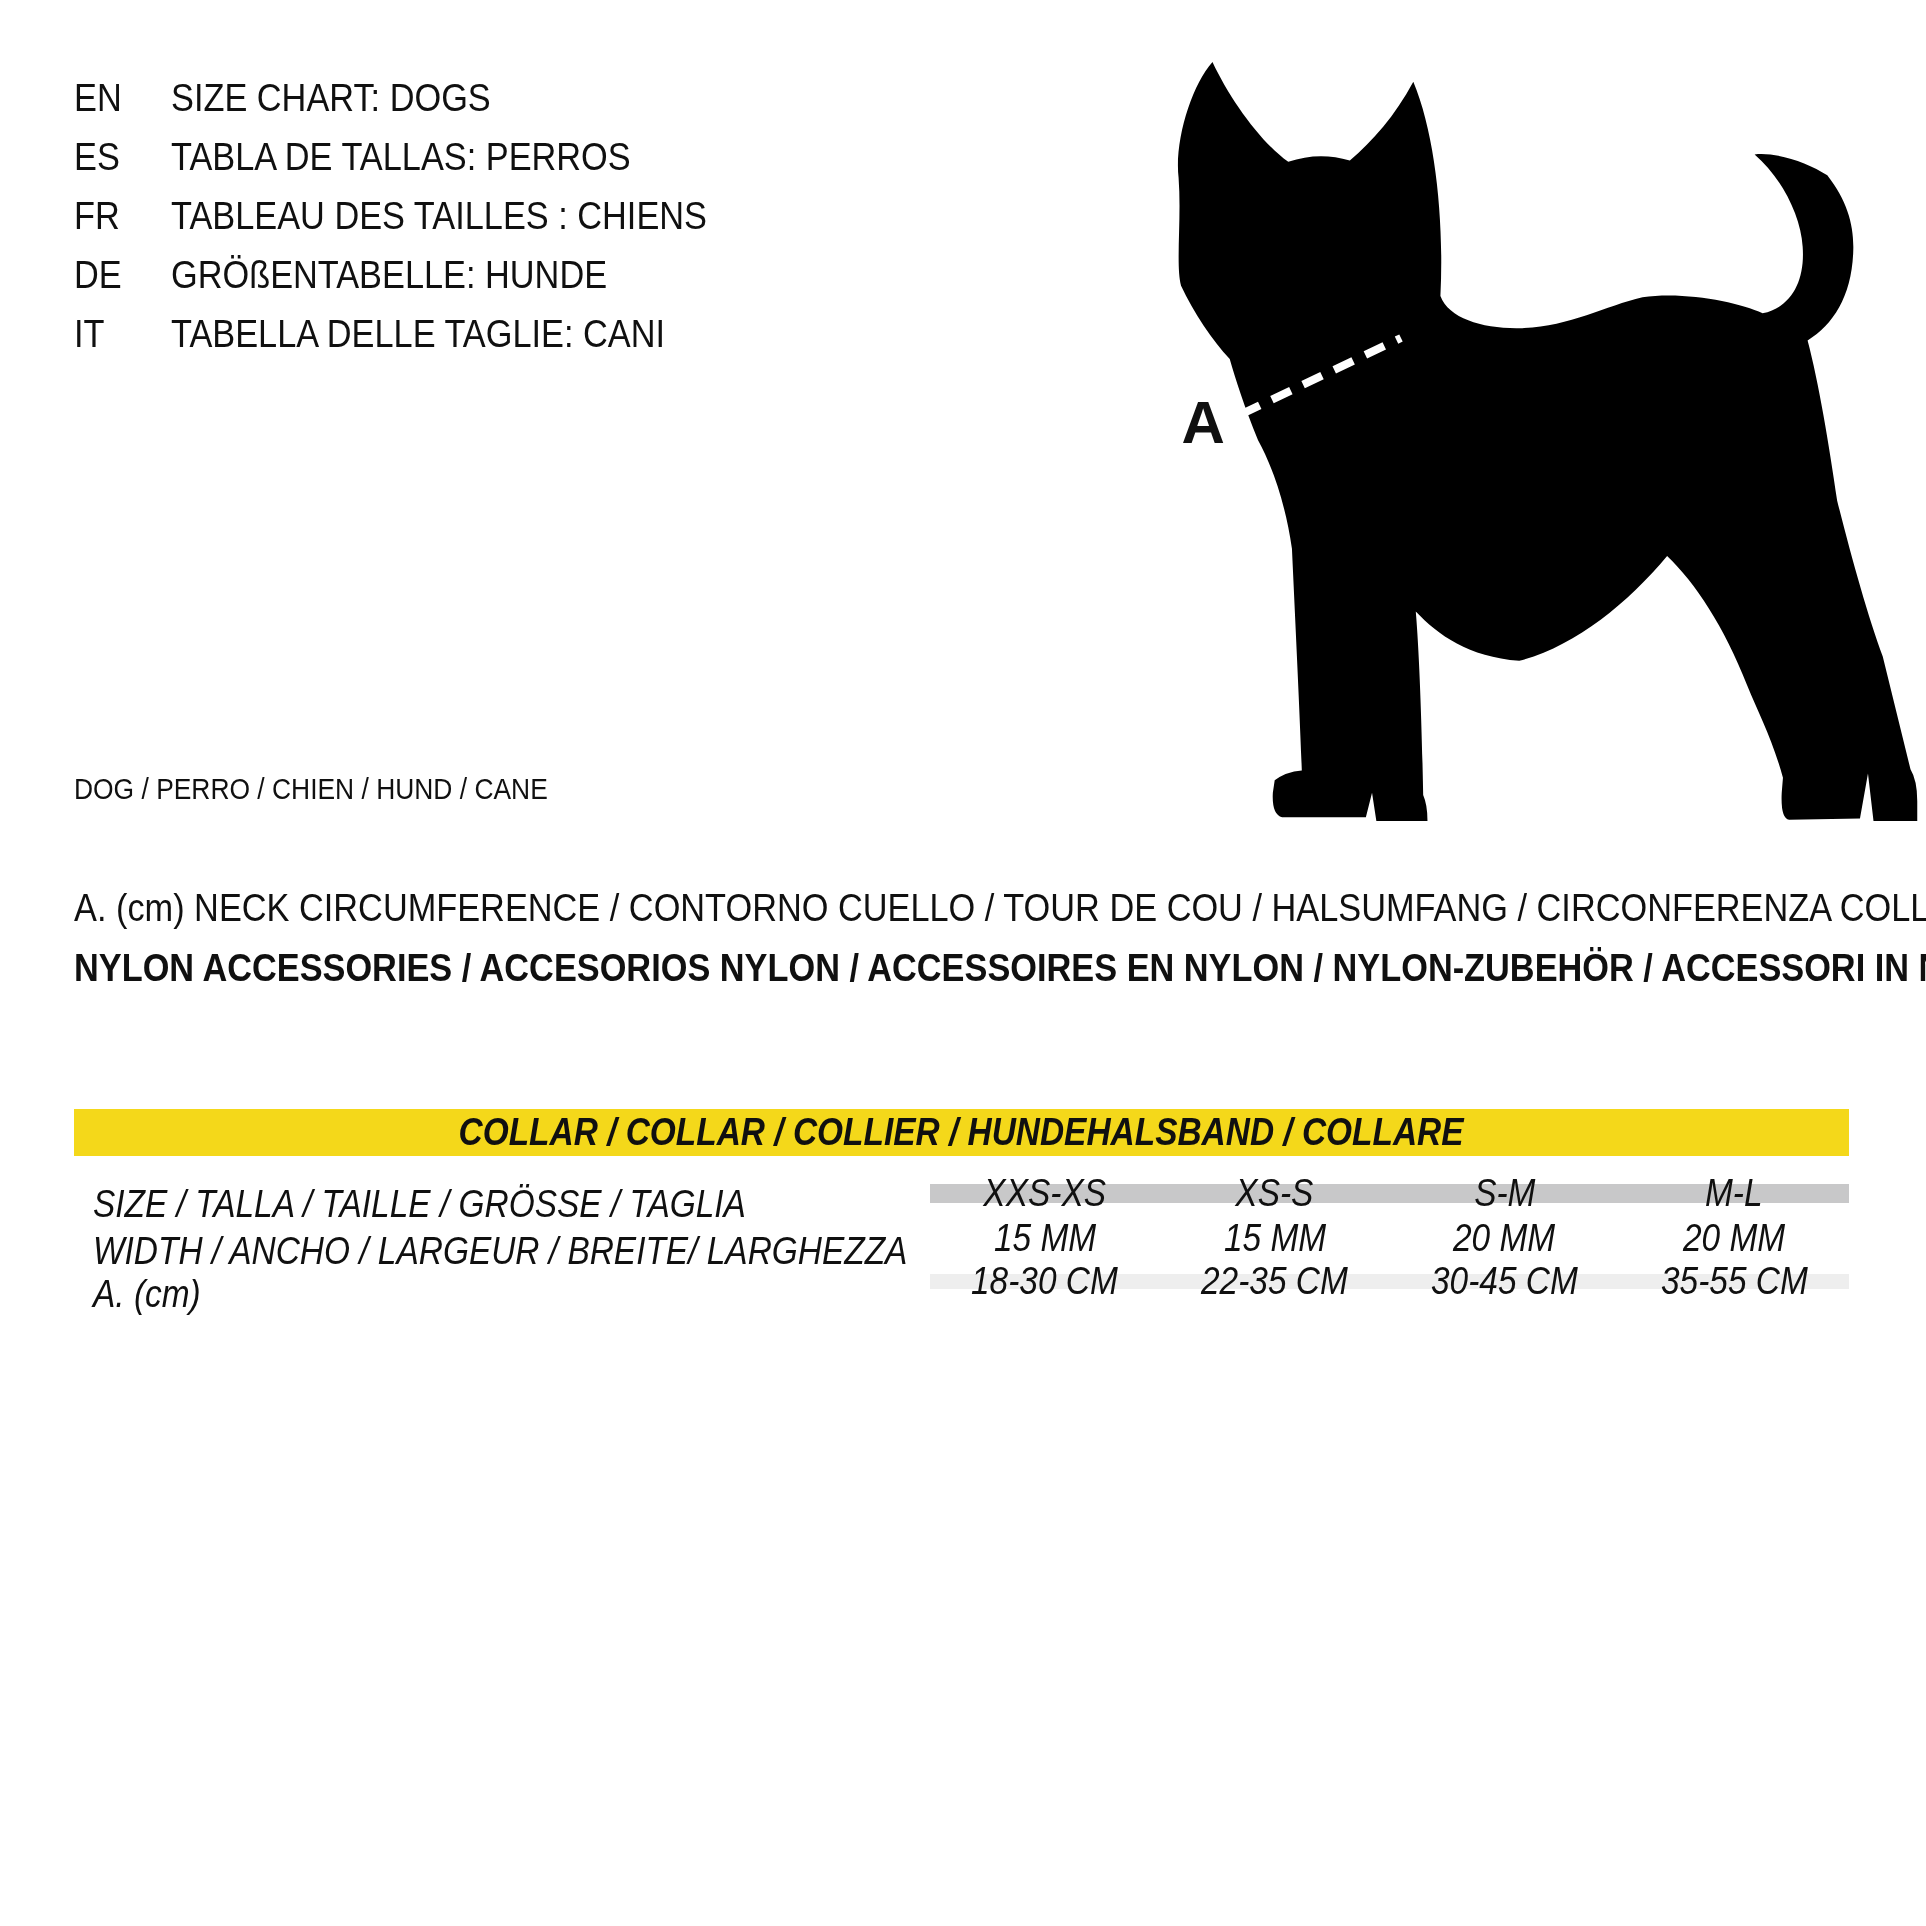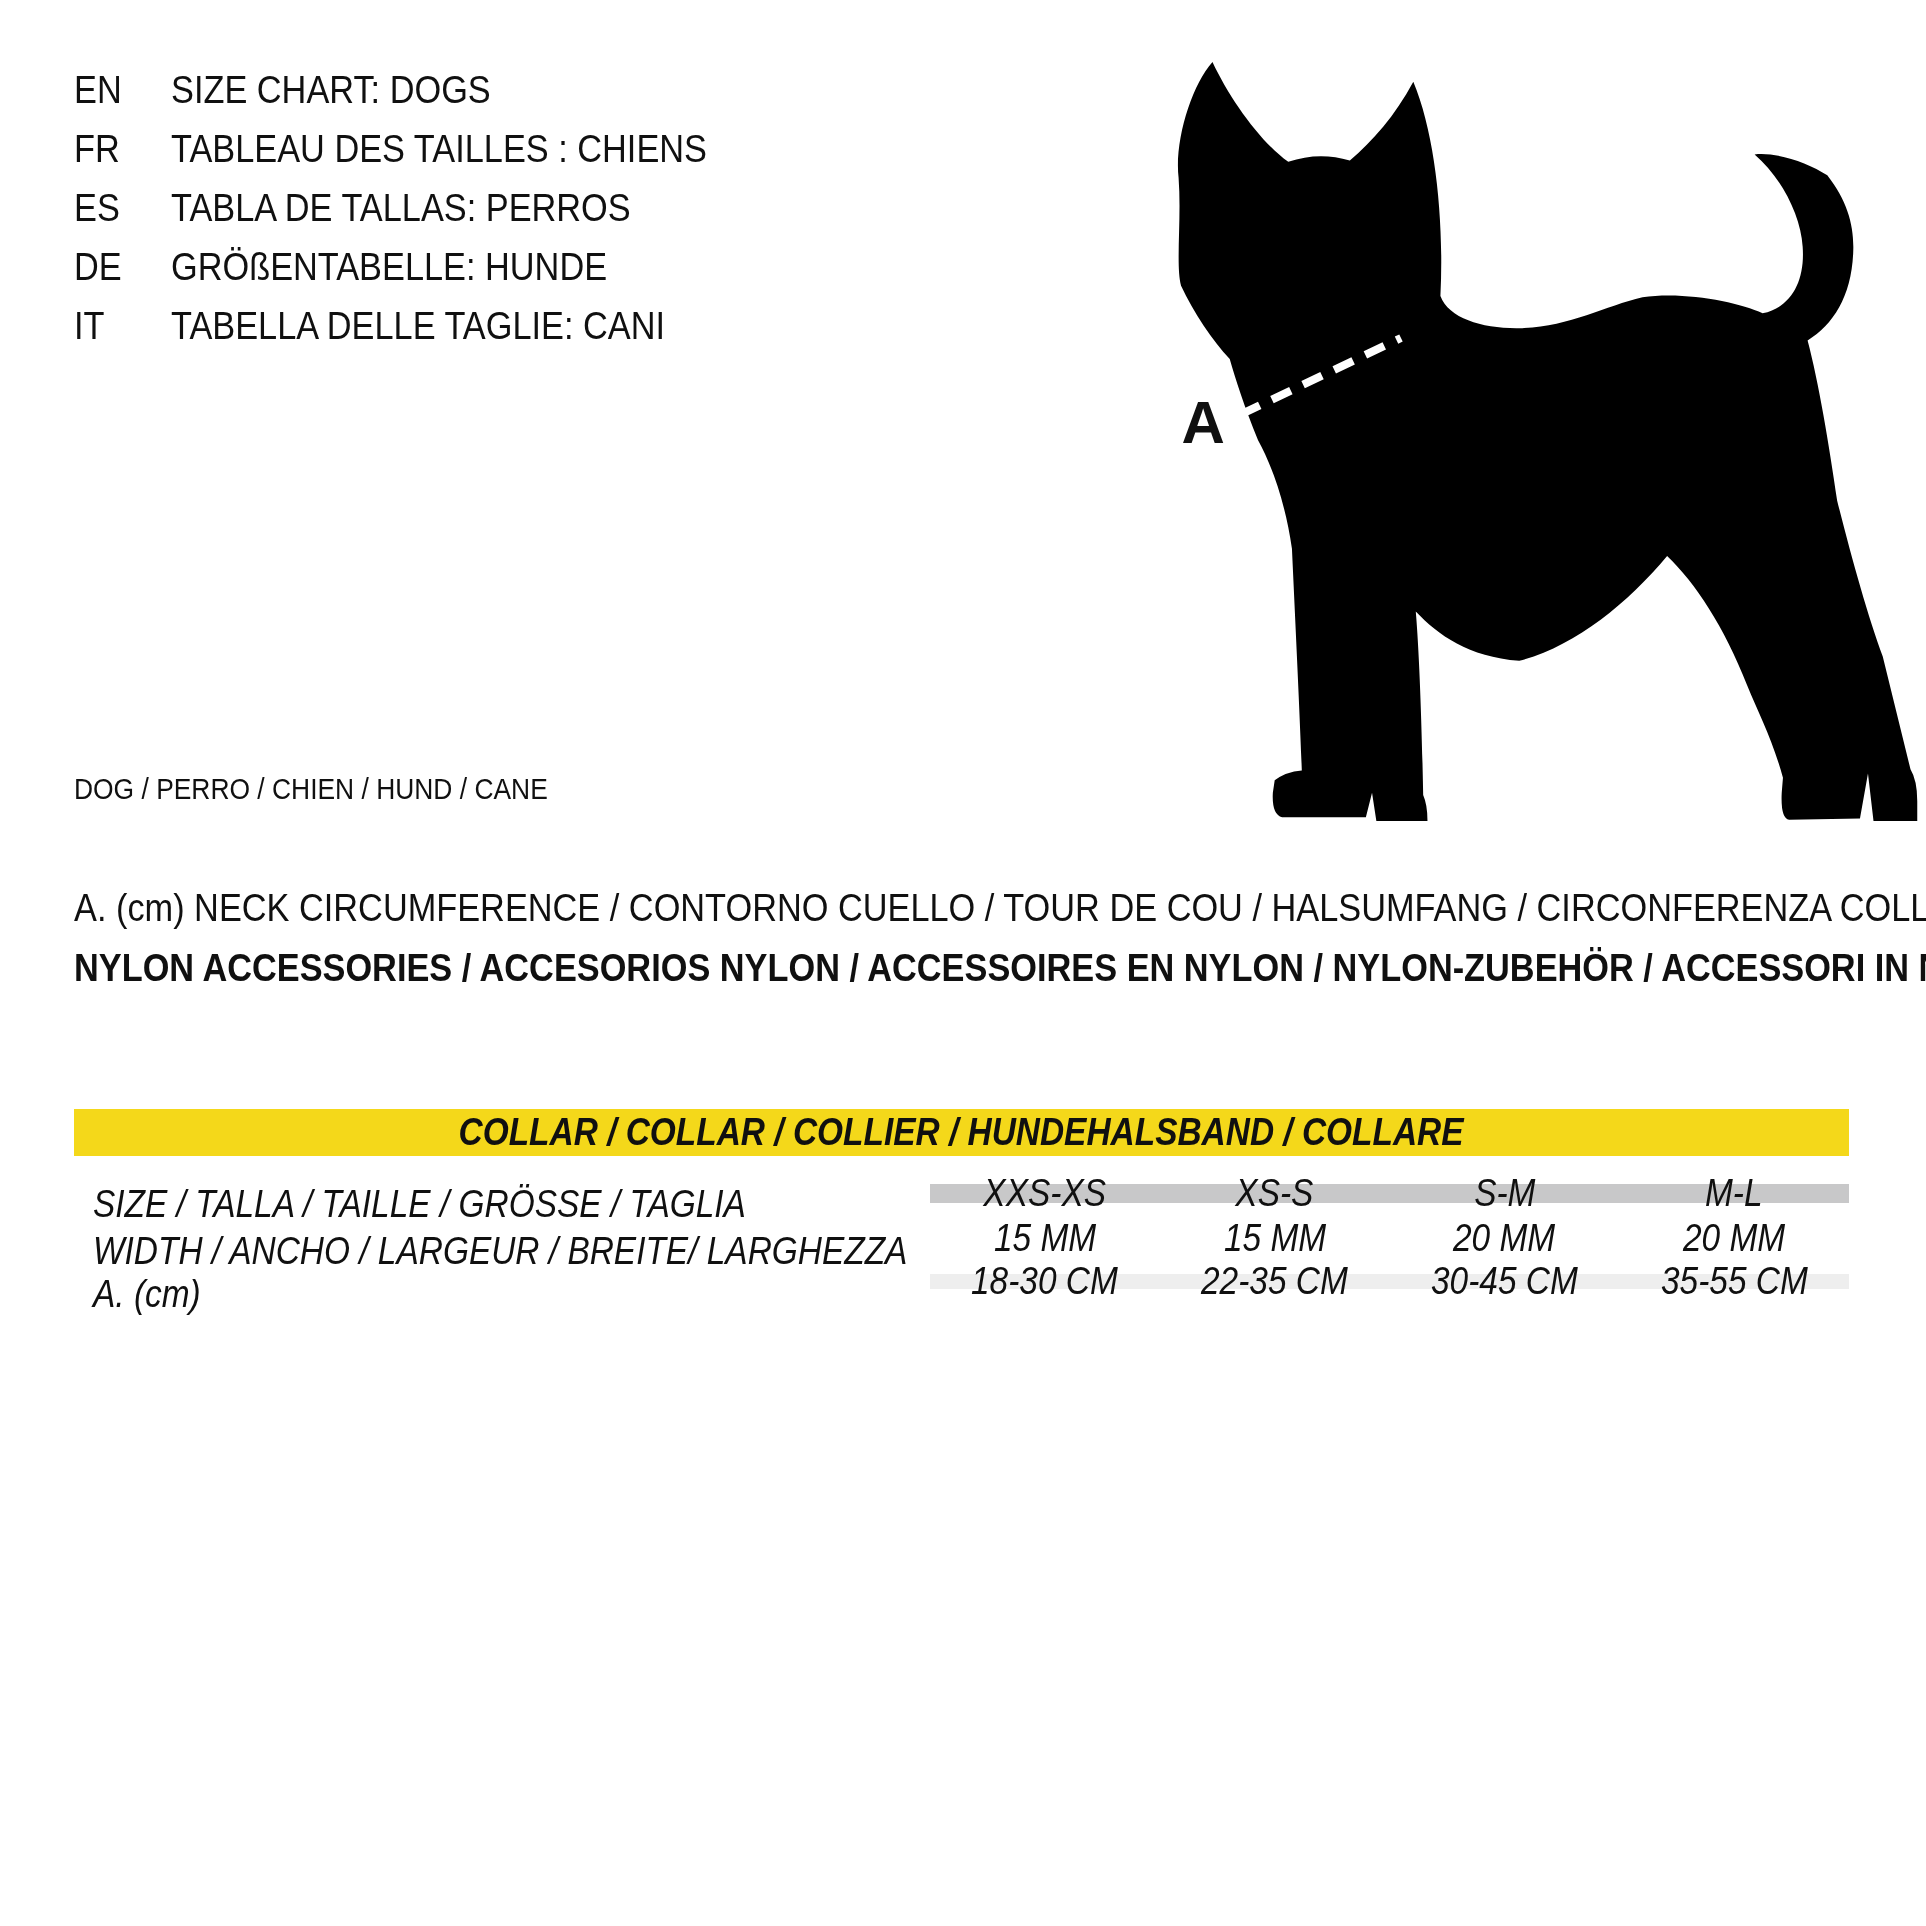--- a/index.html
+++ b/index.html
@@ -7,21 +7,21 @@
     position:relative; width:1926px; height:1926px; background:#ffffff;
     font-family:"Liberation Sans","DejaVu Sans",sans-serif;
     color:var(--ink,#101010); overflow:hidden;
   }
   
   .cx  { display:inline-block; transform:scaleX(0.88); transform-origin:0 50%; white-space:nowrap; }
   .cxc { display:inline-block; transform:scaleX(0.88); transform-origin:50% 50%; white-space:nowrap; }
 
   
   .lang-block { position:absolute; left:74px; top:68px; }
-  .lang-row  { display:flex; height:59px; font-size:39px; }
+  .lang-row  { display:flex; height:59px; align-items:center; font-size:39px; }
   .lang-code { width:97px; flex:0 0 97px; }
 
   
   .dog-figure { position:absolute; left:1134px; top:52px; width:746px; height:767px; }
   .dog-figure svg { position:absolute; left:0; top:0; width:100%; height:100%; }
   .fig-label { position:absolute; left:7.4px; top:331px; font-size:60px; font-weight:bold; line-height:1; }
 
   
   .dog-caption   { position:absolute; left:74px; top:759px; height:59px; line-height:59px; font-size:30px; }
   .note-measure  { position:absolute; left:74px; top:878px; height:59px; line-height:59px; font-size:39px; }
@@ -46,26 +46,26 @@
 <body>
 
 <div class="page">
 
   <div class="lang-block">
     <div class="lang-row">
       <span class="lang-code cx">EN</span>
       <span class="cx">SIZE CHART: DOGS</span>
     </div>
     <div class="lang-row">
+      <span class="lang-code cx">ES</span>
+      <span class="cx">TABLA DE TALLAS: PERROS</span>
+    </div>
+    <div class="lang-row">
       <span class="lang-code cx">FR</span>
       <span class="cx">TABLEAU DES TAILLES : CHIENS</span>
-    </div>
-    <div class="lang-row">
-      <span class="lang-code cx">ES</span>
-      <span class="cx">TABLA DE TALLAS: PERROS</span>
     </div>
     <div class="lang-row">
       <span class="lang-code cx">DE</span>
       <span class="cx">GRÖßENTABELLE: HUNDE</span>
     </div>
     <div class="lang-row">
       <span class="lang-code cx">IT</span>
       <span class="cx">TABELLA DELLE TAGLIE: CANI</span>
     </div>
   </div>

